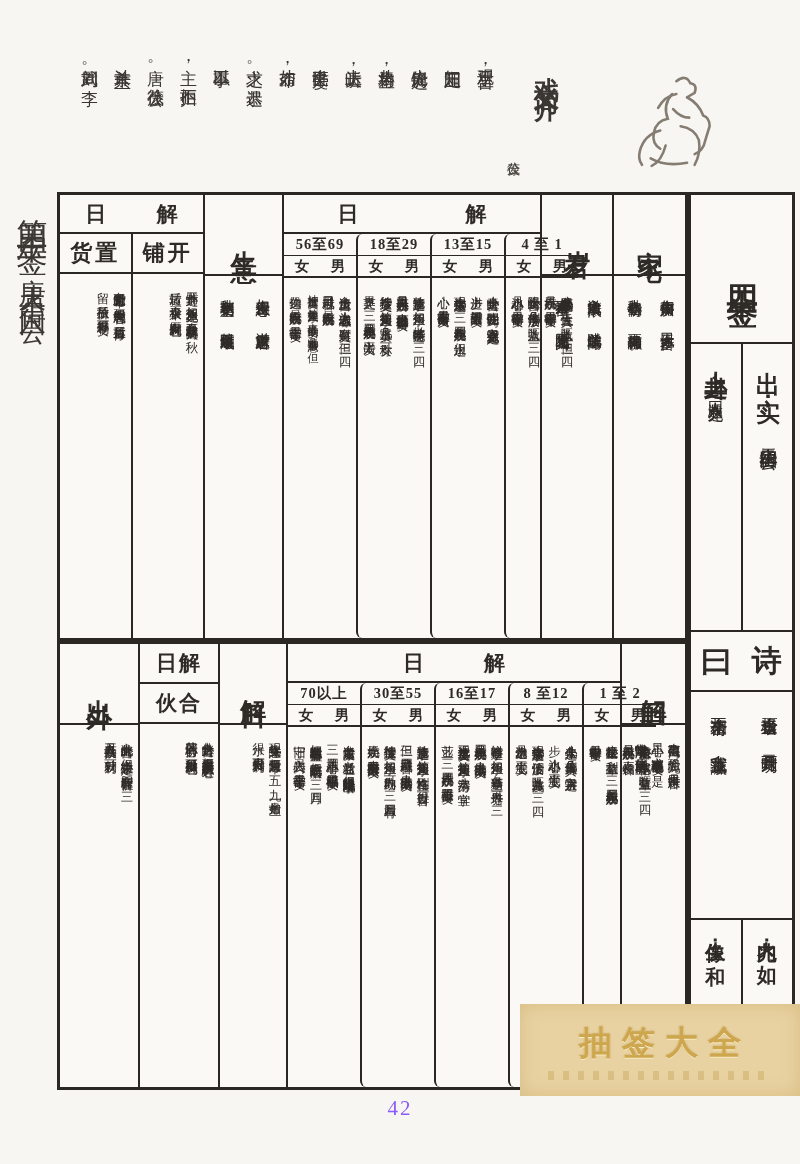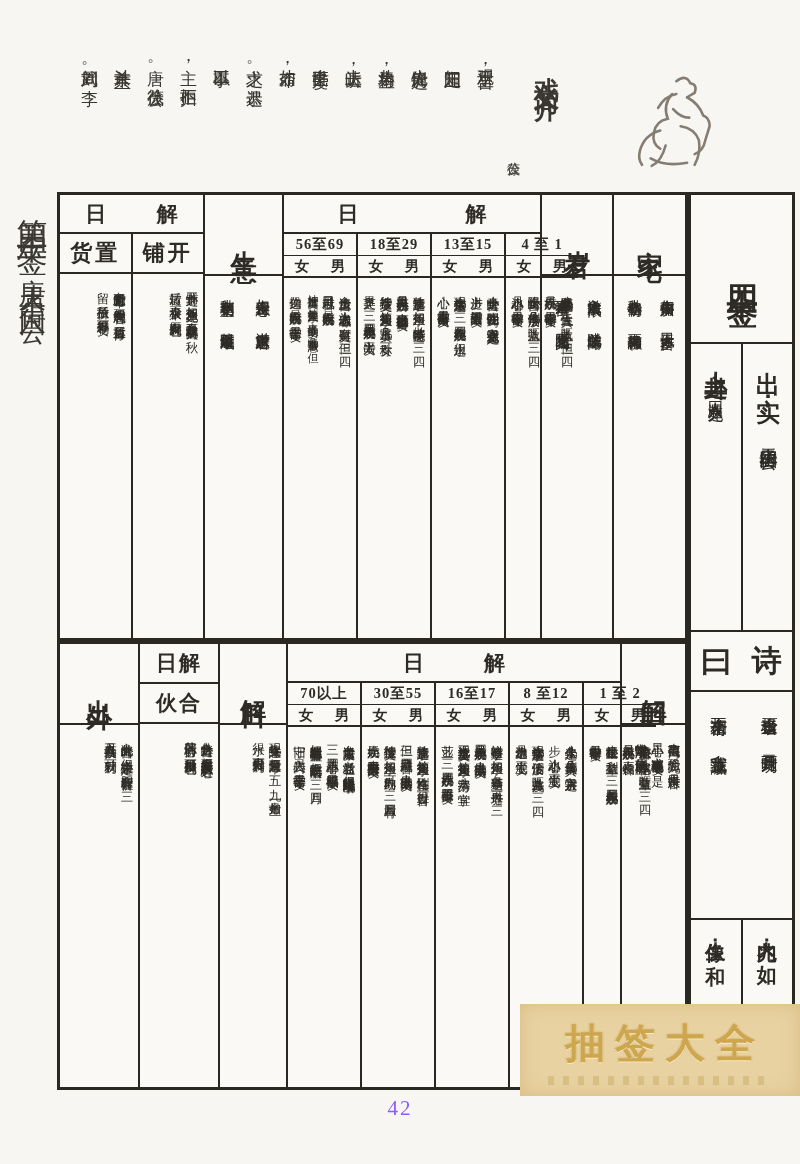--- a/index.html
+++ b/index.html
@@ -47,21 +47,21 @@
   .h2c{flex:1;display:flex;align-items:center;justify-content:center;font-size:22px;
        font-weight:700;letter-spacing:3px;}
   .h2c + .h2c{border-left:2px solid var(--bd);}
   .hstack{height:38px;border-bottom:2.5px solid var(--bd);display:flex;align-items:center;
        justify-content:center;font-size:21px;font-weight:700;letter-spacing:2px;}
   .vhd{height:79px;border-bottom:2.5px solid var(--bd);display:flex;align-items:center;justify-content:center;}
   .vhd .vt{font-size:26px;font-weight:700;letter-spacing:5px;line-height:1.05;}
 
   .agegrid{flex:1;display:flex;}
   .agecol{flex:1;display:flex;flex-direction:column;box-sizing:border-box;justify-content:center;}
-  .agecol + .agecol{border-left:2px solid var(--bd);}
+  .agecol + .agecol{border-left:2px solid var(--bd);border-radius:6px;}
   .agehd{height:21px;display:flex;align-items:center;justify-content:center;
          font-size:14.5px;font-weight:700;border-bottom:1.5px solid var(--bd);letter-spacing:1px;}
   .fmrow{height:20px;display:flex;justify-content:space-around;align-items:center;
          font-size:14.5px;font-weight:700;border-bottom:2.5px solid var(--bd);}
 
   .bodyAB{flex:1;display:flex;}
   .subcol{flex:1;display:flex;box-sizing:border-box;}
   .subcol + .subcol{border-left:2px solid var(--bd);}
 
   .vcell{flex:1;display:flex;flex-direction:row-reverse;justify-content:flex-start;
@@ -96,21 +96,21 @@
           width:22px;letter-spacing:.5px;}
   .omensbox{flex:1;display:flex;flex-direction:row-reverse;}
   .osub{flex:1;display:flex;justify-content:center;padding-top:6px;box-sizing:border-box;}
   .osub + .osub{border-right:2px solid var(--bd);}
   .osub .vt{font-size:20px;font-weight:600;line-height:1.1;letter-spacing:1px;}
 
   
   .watermark{position:absolute;left:520px;top:1004px;width:280px;height:92px;
       background:#e8d2a2;z-index:10;display:flex;flex-direction:column;
       align-items:center;justify-content:center;box-shadow:inset 0 0 18px rgba(214,186,128,.9);}
-  .wm-text{font-size:40px;font-weight:700;letter-spacing:10px;color:#cda64e;
+  .wm-text{font-size:33px;font-weight:700;letter-spacing:10px;color:#cda64e;
       text-shadow:0 1px 1px #fdf3d0, 0 0 2px #b68d3a;padding-left:10px;}
   .wm-ghost{width:80%;height:9px;margin-top:5px;opacity:.3;
       background:repeating-linear-gradient(90deg,#b8923c 0 6px,transparent 6px 15px);}
 
   .page-no{position:absolute;left:0;top:1096px;width:100%;text-align:center;
       font-size:21px;color:#8b5cf6;letter-spacing:2px;}
 </style>
 </head>
 <body>
 
@@ -277,21 +277,21 @@
     <div class="tcol" style="width:78px;">
       <div class="vhd">
         <span class="vt">出外</span>
       </div>
       <div class="vcell">
         <div class="vc">卜此次出外叶吉　但嫌心意未定　应有胆智前往　三</div>
         <div class="vc">五月有贵人扶助　可获财利</div>
       </div>
     </div>
 
-    <div class="tcol" style="width:80px;">
+    <div class="tcol" style="width:80px;font-family:Liberation Mono, monospace;">
       <div class="hstack" style="border-bottom-width:2px;">日解</div>
       <div class="hstack">伙合</div>
       <div class="vcell">
         <div class="vc">卜合伙之卦叶吉　但春夏月还要防歹人有不仁之心</div>
         <div class="vc">若伙计同心协力　秋后可得厚财利也</div>
       </div>
     </div>
 
     <div class="tcol" style="width:68px;">
       <div class="vhd">

